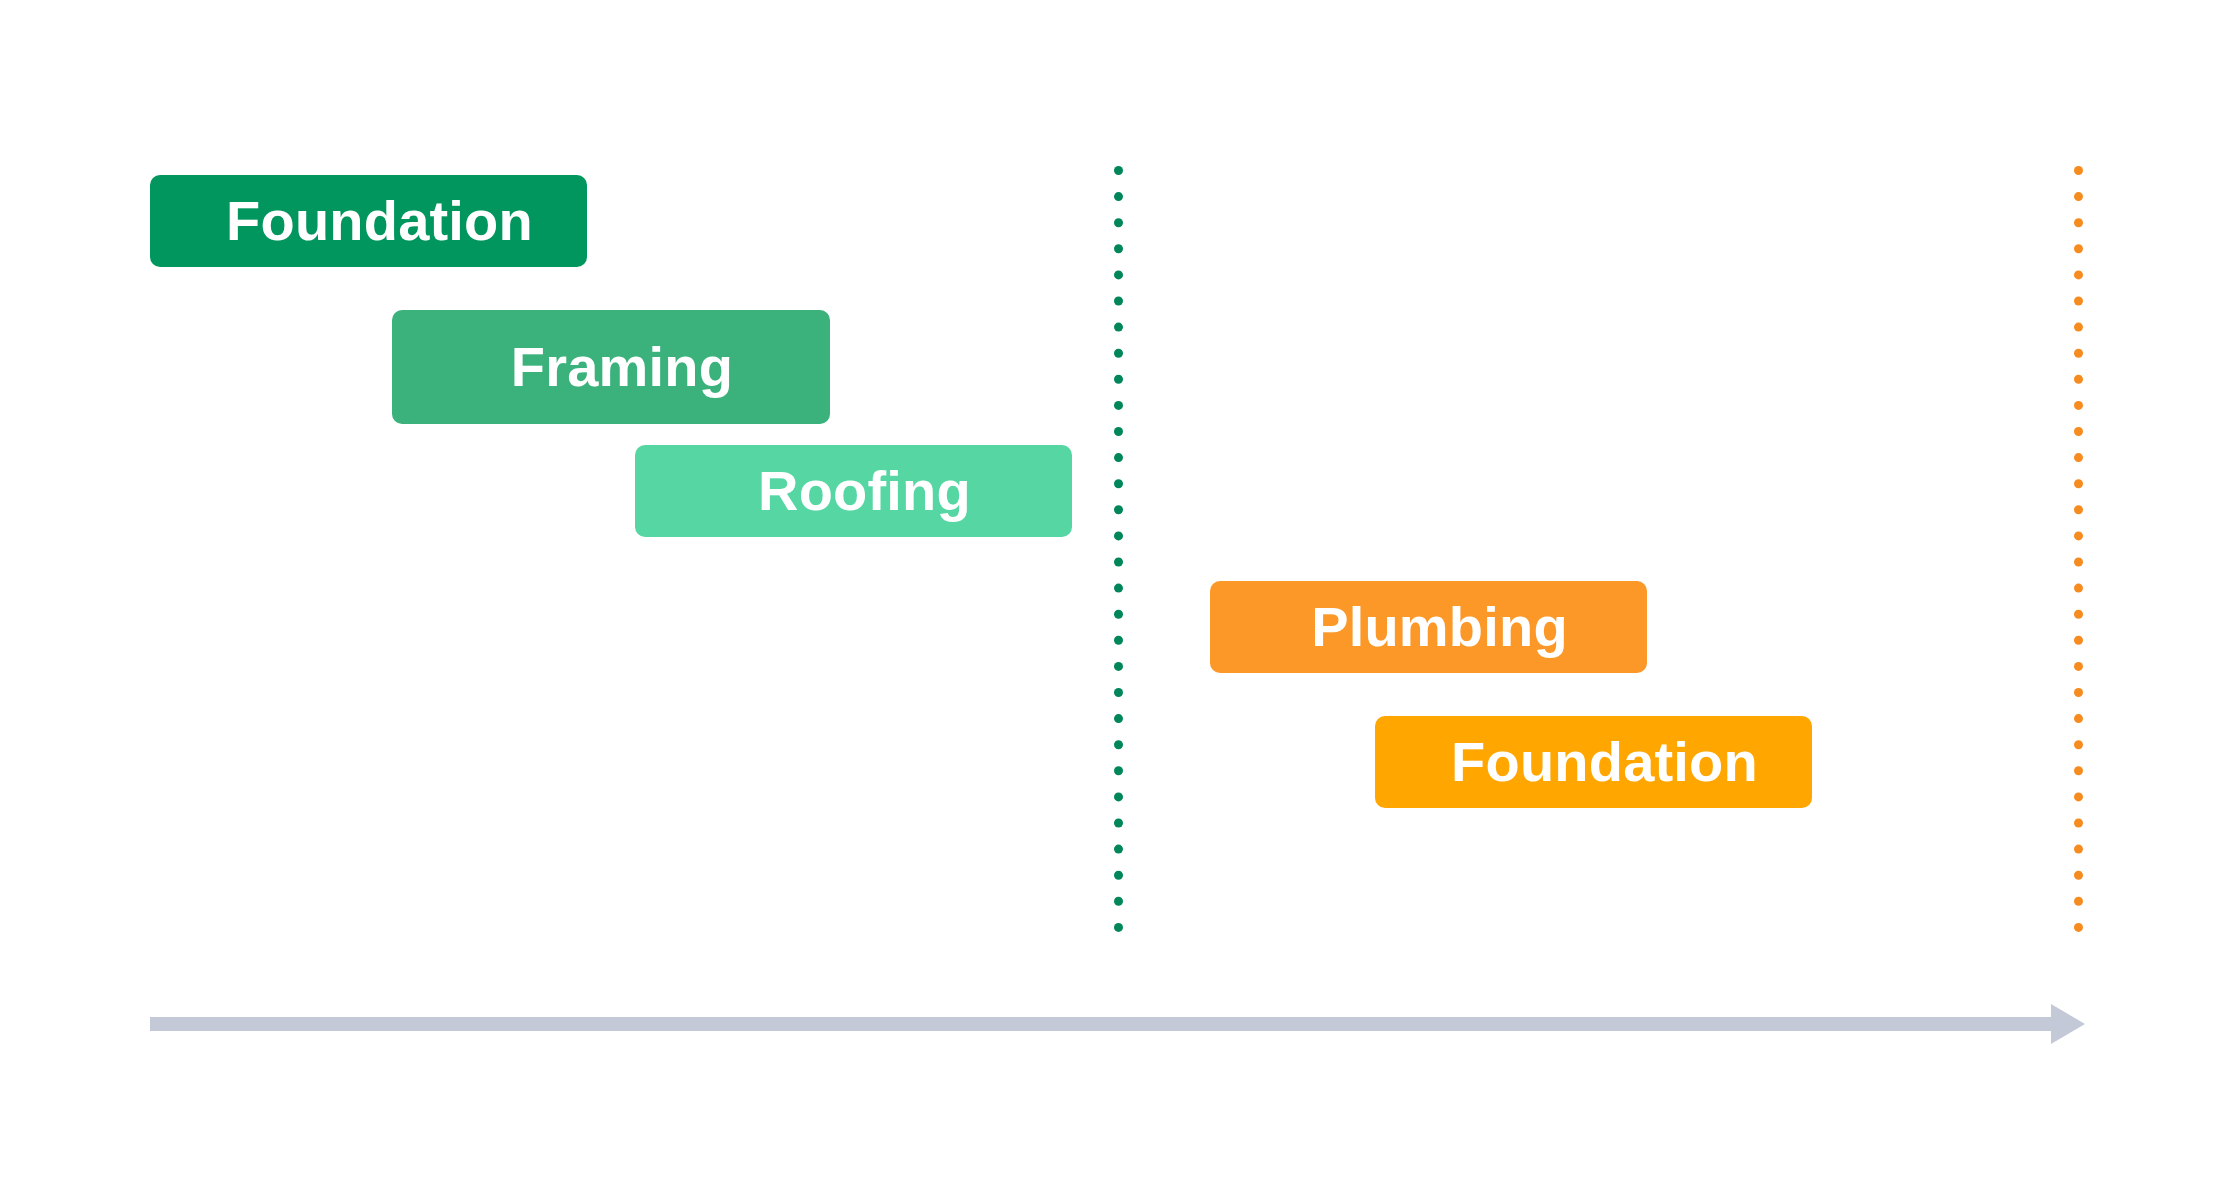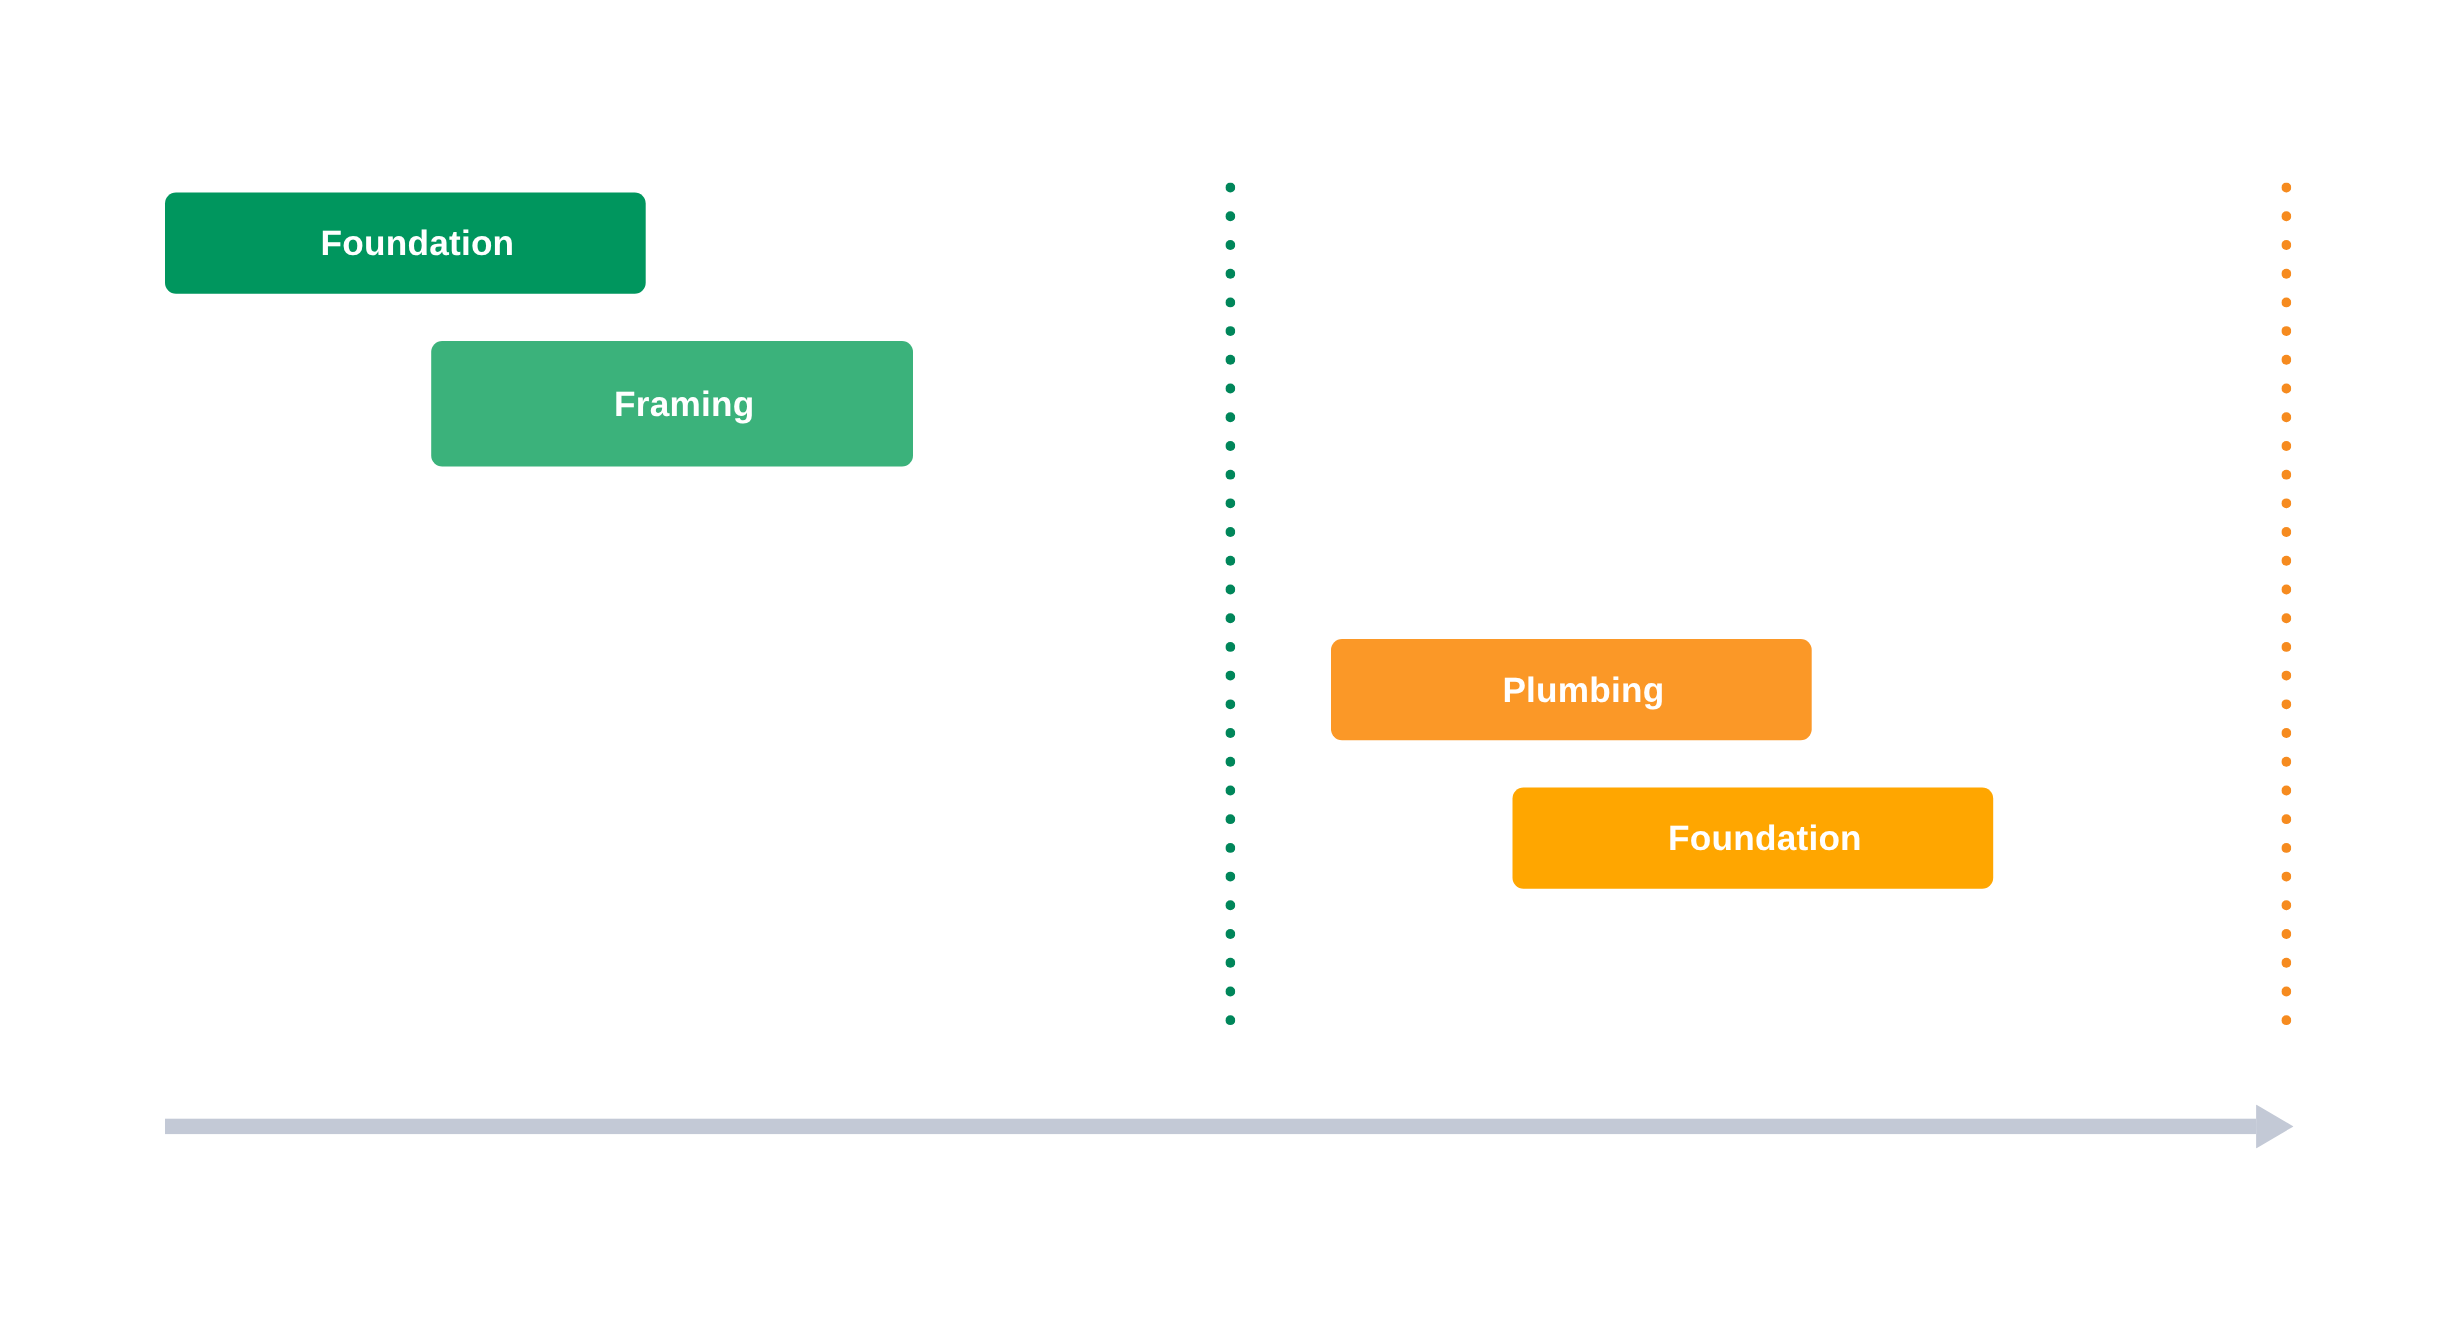--- a/index.html
+++ b/index.html
@@ -22,21 +22,21 @@
     border-radius: 10px;
     display: flex;
     align-items: center;
     justify-content: center;
     box-sizing: border-box;
   }
   .bar-label {
     color: #ffffff;
     font-family: "Liberation Sans", sans-serif;
     font-weight: bold;
-    font-size: 32px;
+    font-size: 56px;
     letter-spacing: 0.2px;
     line-height: 1;
     white-space: nowrap;
     padding-left: 26px;
     padding-right: 4px;
   }
   .milestone-line {
     position: absolute;
     width: 9px;
   }
@@ -58,20 +58,23 @@
 <div id="canvas">
 
   <div class="bar" id="bar-foundation" style="left: 150px; top: 175px; width: 437px; height: 92px; background: rgb(0, 150, 94);">
     <span class="bar-label">Foundation</span>
   </div>
 
   <div class="bar" id="bar-framing" style="left: 392px; top: 310px; width: 438px; height: 114px; background: rgb(59, 178, 123);">
     <span class="bar-label">Framing</span>
   </div>
 
+  <div class="bar" id="bar-roofing" style="left: 635px; top: 445px; width: 437px; height: 92px; background: rgb(85, 214, 163);">
+    <span class="bar-label">Roofing</span>
+  </div>
 
   <div class="bar" id="bar-plumbing" style="left: 1175px; top: 581px; width: 437px; height: 92px; background: rgb(251, 152, 39); margin-left: 35px;">
     <span class="bar-label">Plumbing</span>
   </div>
 
   <div class="bar" id="bar-electricity" style="left: 1375px; top: 716px; width: 437px; height: 92px; background: rgb(255, 166, 0);">
     <span class="bar-label">Foundation</span>
   </div>
 
 

